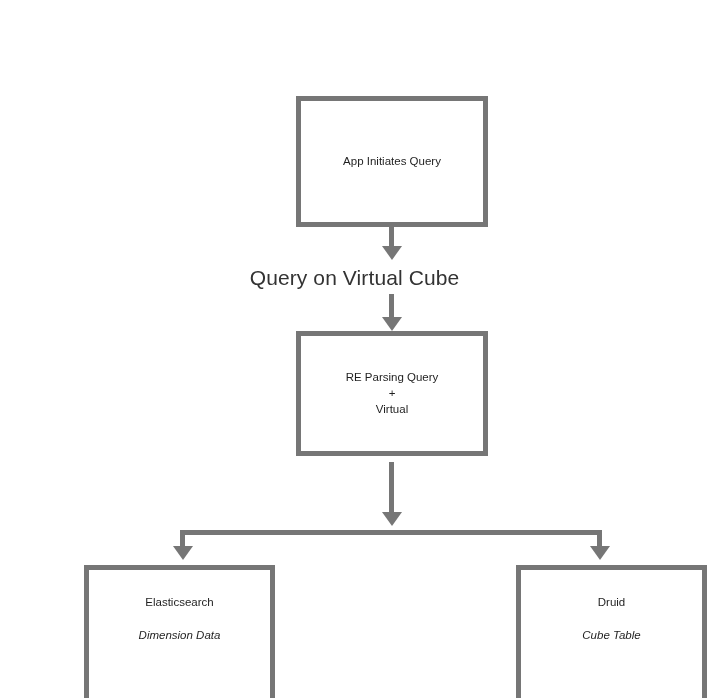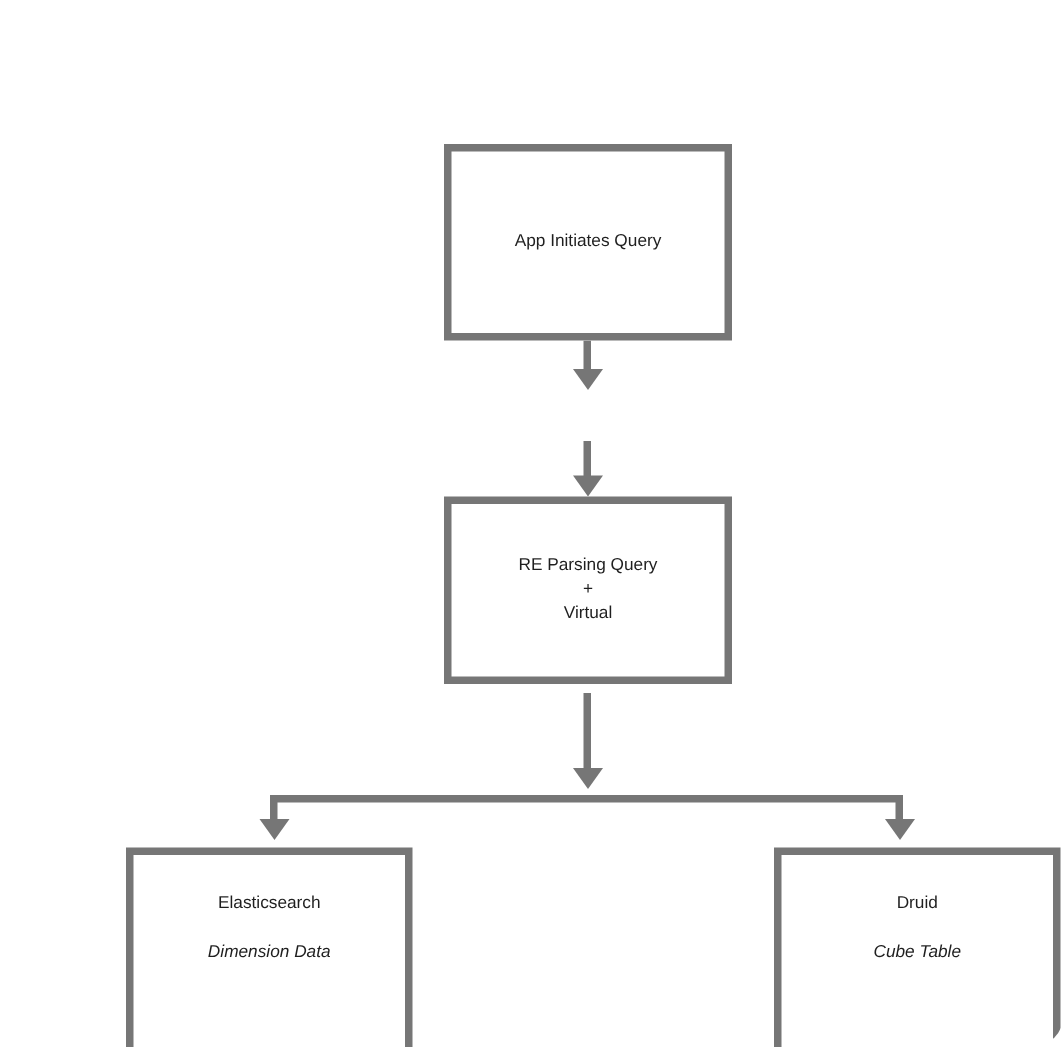--- a/index.html
+++ b/index.html
@@ -11,21 +11,20 @@
   body {
     font-family: "Liberation Sans", sans-serif;
     -webkit-font-smoothing: antialiased;
   }
   #canvas {
     position: relative;
     width: 709px;
     height: 698px;
     background: #ffffff;
     overflow: hidden;
-    border-radius: 21px;
   }
 
   
   .node {
     position: absolute;
     box-sizing: border-box;
     background: #ffffff;
     border: 5px solid #767676;
     display: flex;
     flex-direction: column;
@@ -150,14 +149,15 @@
     </div>
   </div>
 
   <div class="node" id="node-druid">
     <div class="stack">
       <span class="line">Druid</span>
       <span class="line gap">Cube Table</span>
     </div>
   </div>
 
+  <div id="edge-label">Query on Virtual Cube</div>
 
 </div>
 
 </body></html>

